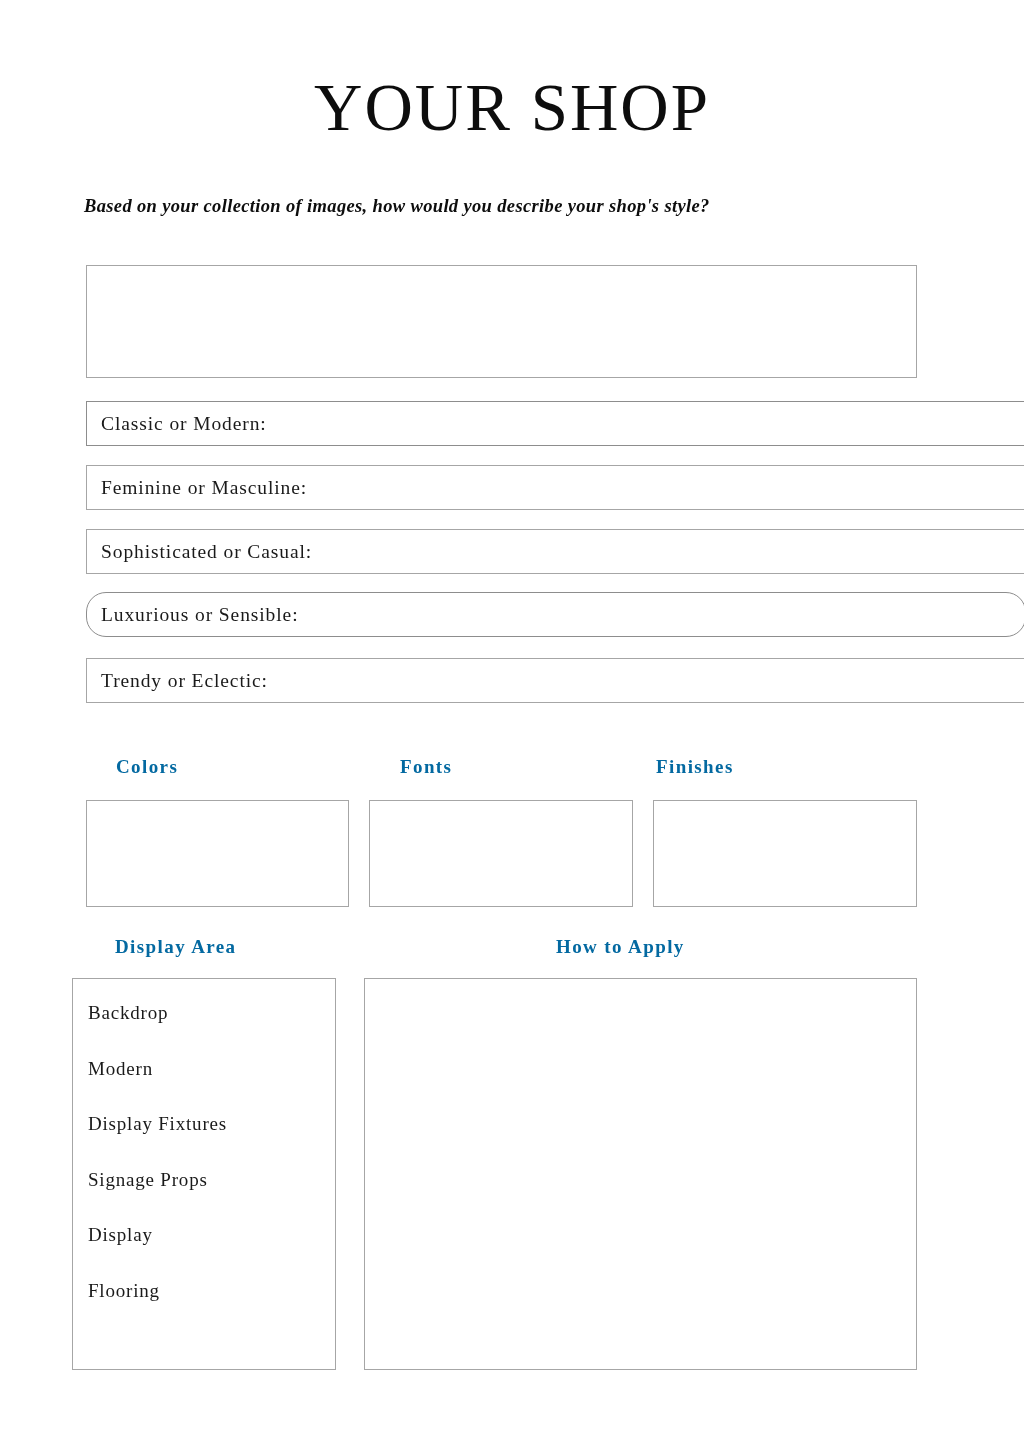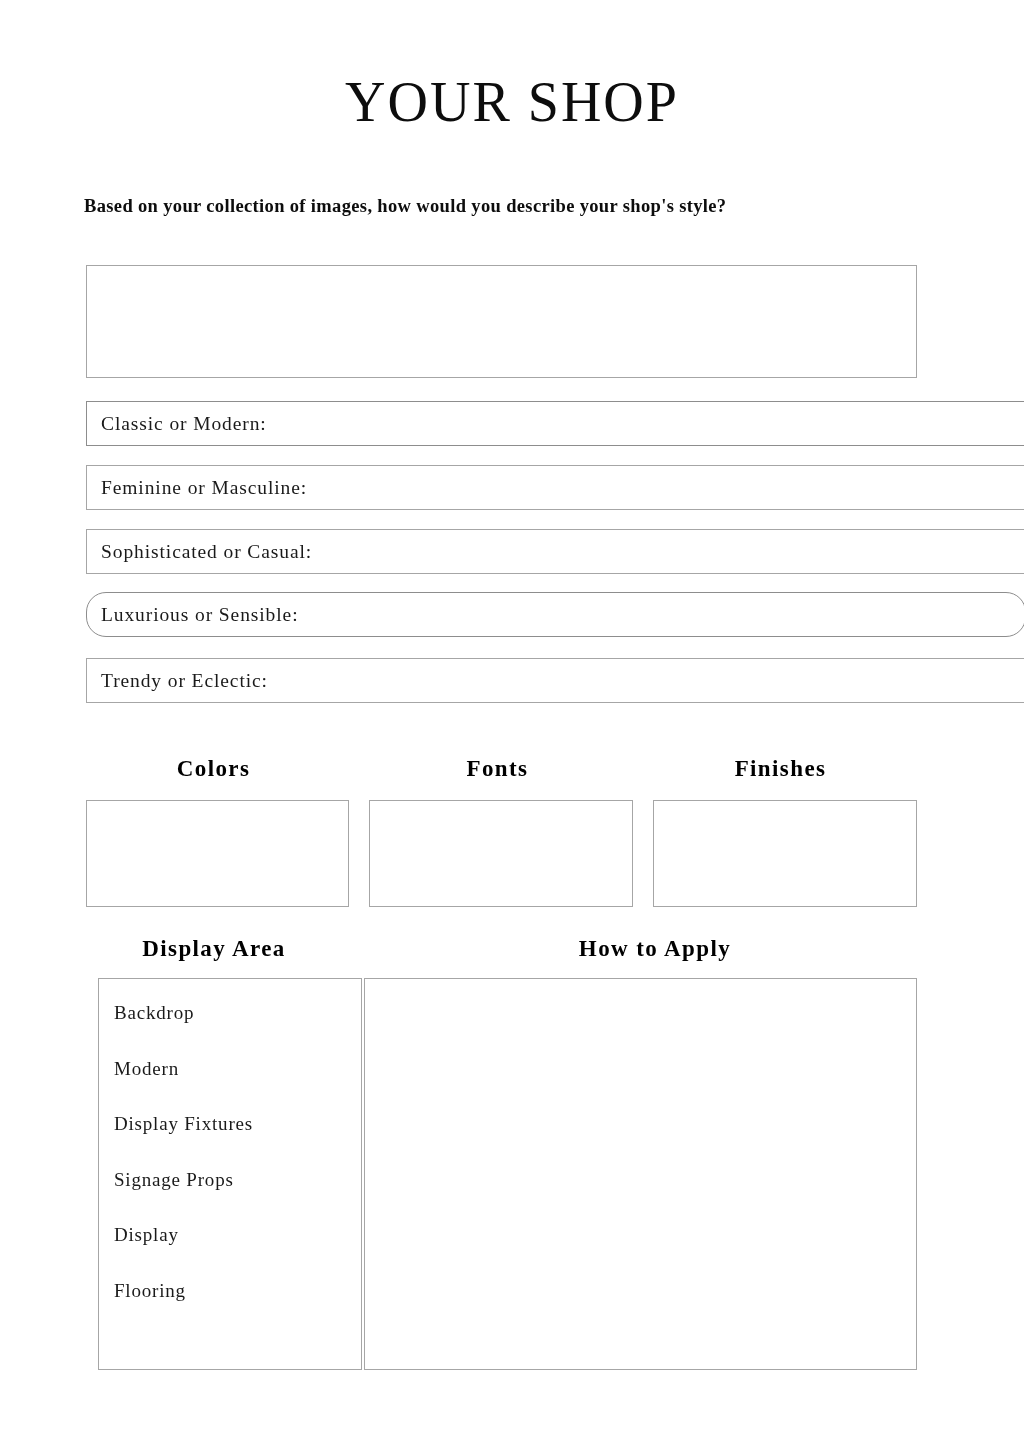--- a/index.html
+++ b/index.html
@@ -25,39 +25,40 @@
   }
 
   
   .page-title {
     position: absolute;
     left: 0;
     top: 74px;
     width: 1024px;
     text-align: center;
     font-family: "Liberation Serif", "DejaVu Serif", serif;
-    font-size: 56px;
+    font-size: 67px;
     font-weight: 400;
     letter-spacing: 2px;
     line-height: 1.0;
     color: #0d0d0d;
   }
 
   
   .prompt {
     position: absolute;
     left: 84px;
     top: 192px;
     width: 800px;
     font-family: "Liberation Serif", "DejaVu Serif", serif;
     font-weight: 700;
     font-size: 18.5px;
     line-height: 1.55;
     letter-spacing: 0.35px;
     color: #0d0d0d;
+    font-style: italic;
   }
 
   
   .field {
     position: absolute;
     background: #ffffff;
     border: 1px solid #a6a6a6;
   }
 
   .field.dark { border-color: #8d8d8d; }
@@ -89,41 +90,40 @@
   .r1 { top: 401px; }
   .r2 { top: 465px; }
   .r3 { top: 529px; }
   .r4 { top: 592px; border-radius: 20px; }
   .r5 { top: 658px; }
 
   
   .col-head {
     position: absolute;
     font-weight: 700;
-    font-size: 23px;
+    font-size: 19px;
     letter-spacing: 1.4px;
-    color: #000000;
-    text-align: center;
+    color: #0369a1;
     white-space: nowrap;
   }
 
   .head-colors   { left: 116px; top: 756px; width: 195px; }
   .head-fonts    { left: 400px; top: 756px; width: 195px; }
-  .head-finishes { left: 683px; top: 756px; width: 195px; }
+  .head-finishes { left: 656px; top: 756px; width: 195px; }
 
   .box-colors   { left: 86px;  top: 800px; width: 263px; height: 107px; }
   .box-fonts    { left: 369px; top: 800px; width: 264px; height: 107px; }
   .box-finishes { left: 653px; top: 800px; width: 264px; height: 107px; }
 
   
   .head-display { left: 115px; top: 936px; width: 198px; }
   .head-apply   { left: 556px; top: 936px; width: 198px; }
 
   .box-display {
-    left: 98px;
+    left: 72px;
     top: 978px;
     width: 264px;
     height: 392px;
   }
 
   .box-apply {
     left: 364px;
     top: 978px;
     width: 553px;
     height: 392px;

